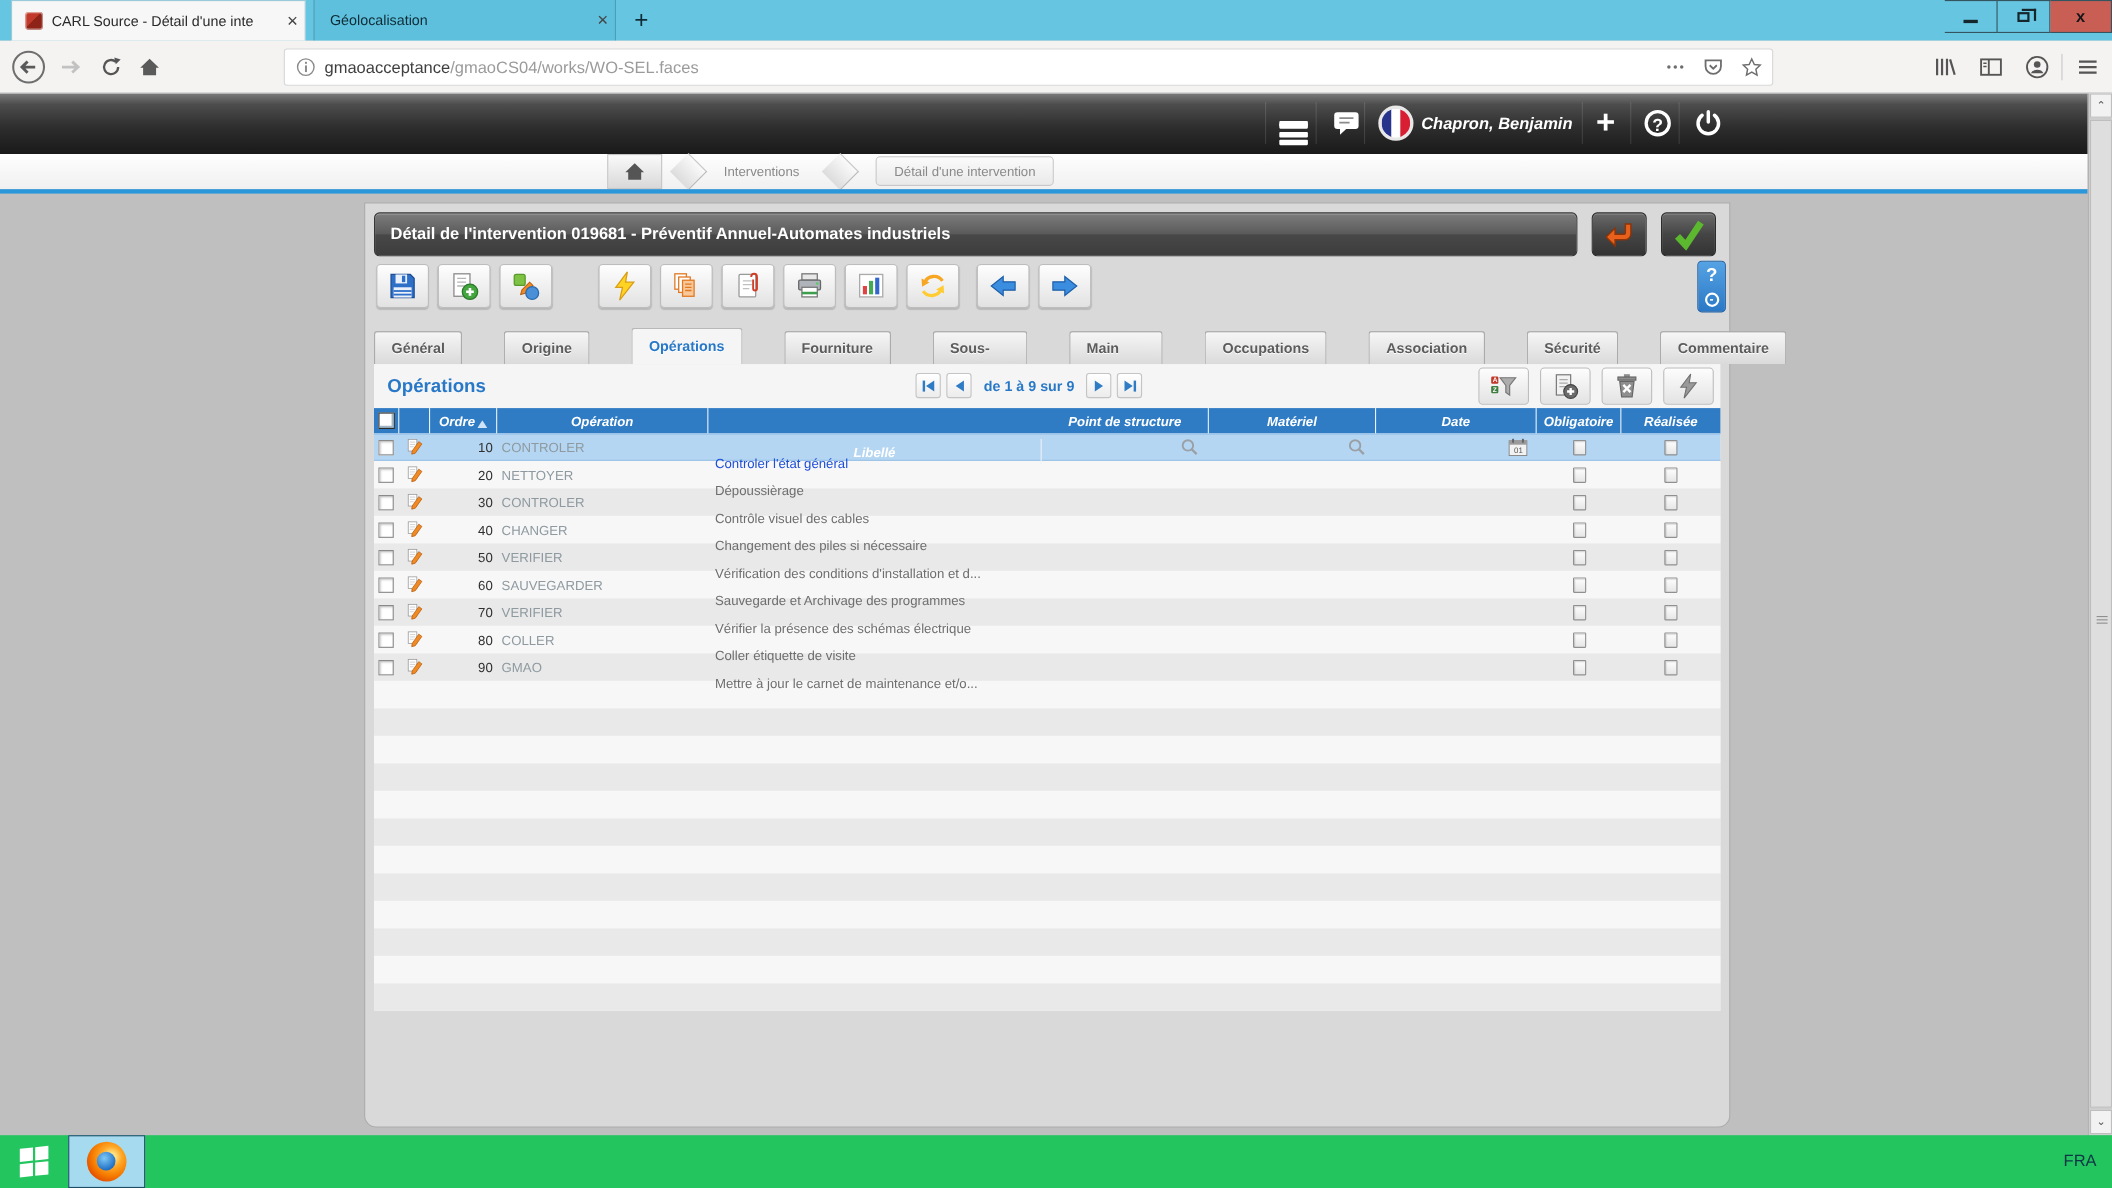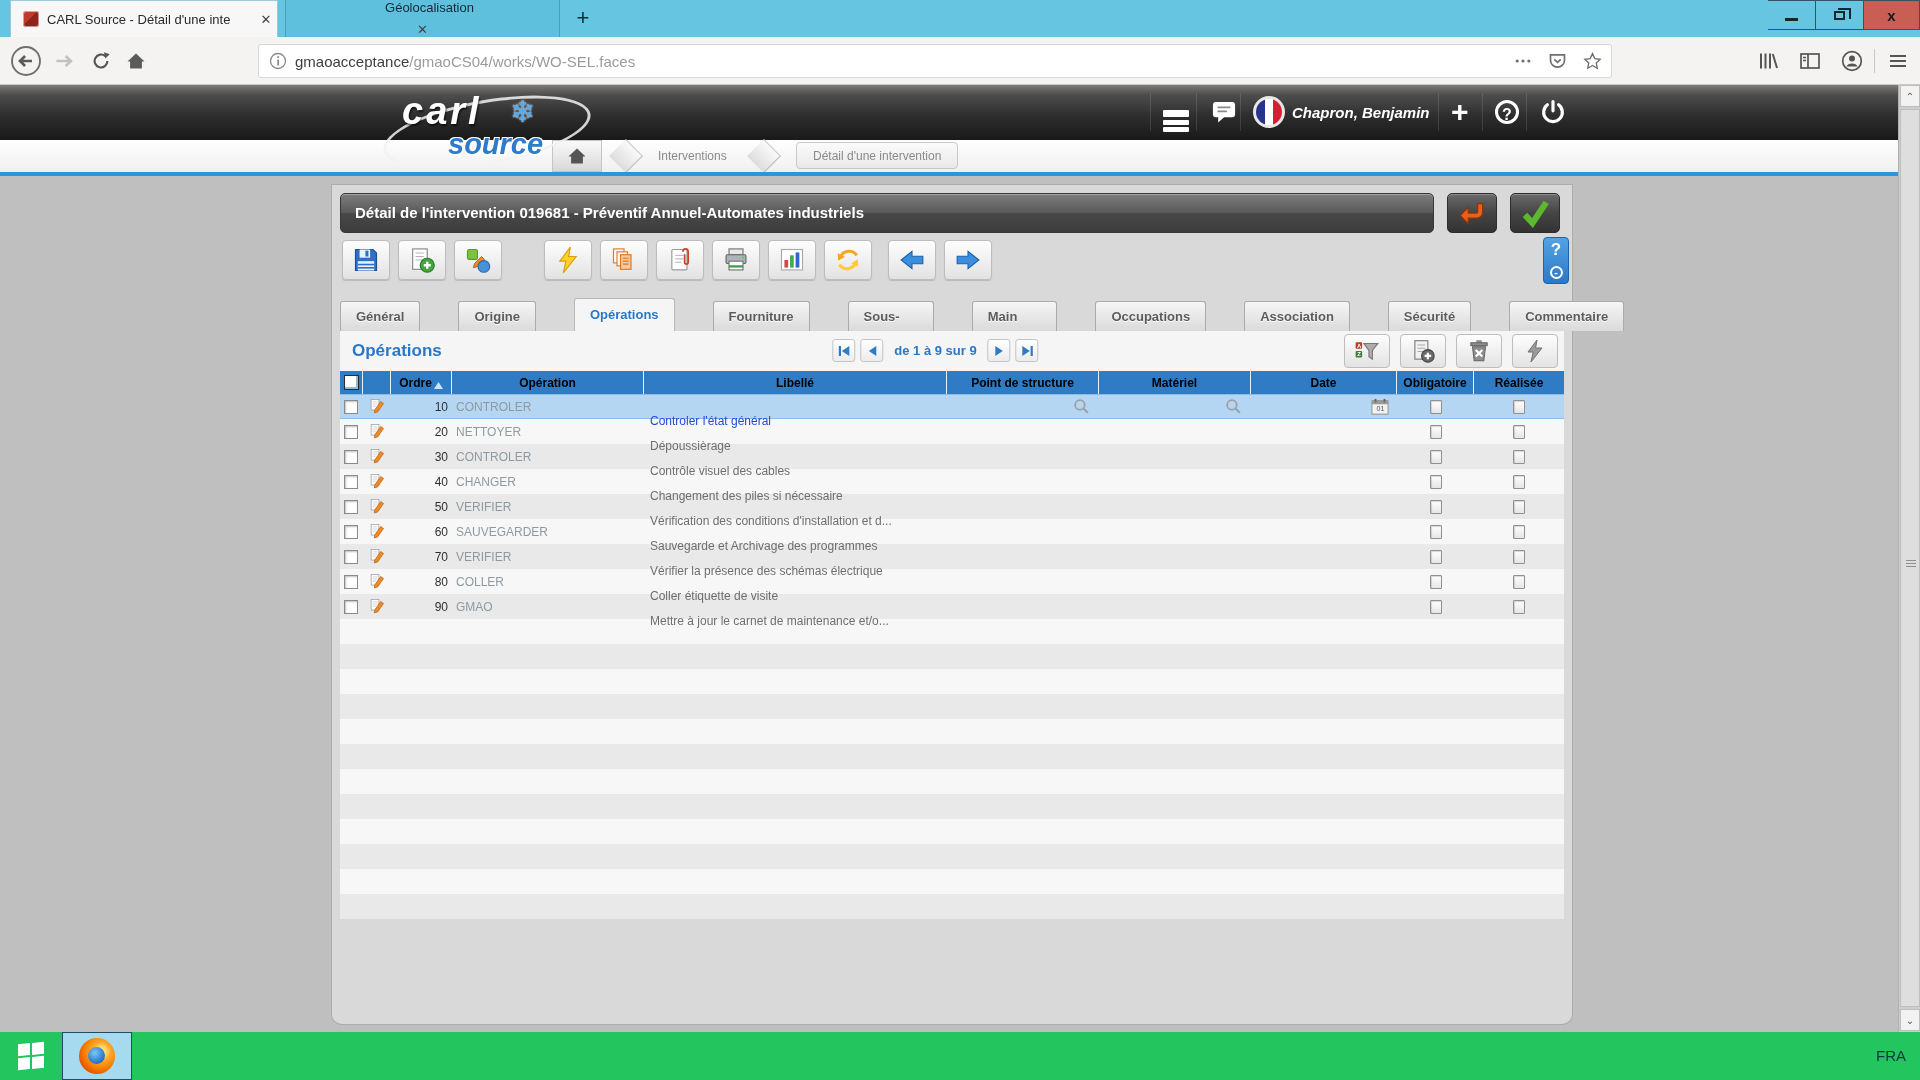--- a/index.html
+++ b/index.html
@@ -4,21 +4,21 @@
 <style>
   * { margin:0; padding:0; box-sizing:border-box; }
   html,body { width:1920px; height:1080px; }
   body { font-family:"Liberation Sans", sans-serif; overflow:hidden; }
   .screen { position:relative; width:1920px; height:1080px; background:#BFBFBF; overflow:hidden; }
 
   
   .tabstrip { position:absolute; left:0; top:0; width:1920px; height:37px; background:#66C5E0; }
   .tab { position:absolute; top:0; height:37px; display:flex; align-items:center; font-size:13px; }
   .tab.active { left:10px; width:268px; background:#F7F7F7; color:#2a2a2a; border:1px solid #9AC9DA; border-bottom:none; }
-  .tab.inactive { left:285px; width:275px; background:#5EC0DD; color:#0e2b36; border-left:1px solid rgba(0,0,0,.18); border-right:1px solid rgba(0,0,0,.18);flex-direction:column; }
+  .tab.inactive { left:285px; width:275px; background:#5EC0DD; color:#0e2b36; border-left:1px solid rgba(0,0,0,.18); border-right:1px solid rgba(0,0,0,.18); }
   .tab .fav { width:16px; height:16px; margin:0 8px 0 12px; border-radius:3px;
     background:linear-gradient(135deg,#c0392b 0 45%,#8e2417 45% 100%); box-shadow:inset 0 0 0 1px rgba(255,255,255,.5); }
   .tab .ttl { flex:1; overflow:hidden; white-space:nowrap; }
   .tab .tclose { width:22px; text-align:center; color:#444; font-size:13px; cursor:default; }
   .newtab { position:absolute; left:568px; top:4px; width:30px; height:29px; color:#0e2b36; font-size:22px; text-align:center; line-height:28px; }
   .winbtns { position:absolute; right:0; top:0; height:30px; display:flex; }
   .winbtn { width:48px; height:30px; border:1px solid #34545f; border-left:none; display:flex; align-items:center; justify-content:center; }
   .winbtn.close { background:#C95F54; width:56px; }
   .wb-min { width:13px; height:3px; background:#15262c; margin-top:8px; }
   .wb-rest { width:11px; height:9px; border:2px solid #15262c; position:relative; background:transparent; }
@@ -87,21 +87,21 @@
   
   .tabcontent { position:absolute; left:8px; top:146px; width:1224px; height:588px; background:#F5F5F5; }
   .secheader { position:relative; height:40px; }
   .sectitle { position:absolute; left:12px; top:0; line-height:40px; color:#2878C8; font-size:17px; font-weight:bold; }
   .pager { position:absolute; left:50%; top:8px; transform:translateX(-58%); display:flex; align-items:center; gap:5px; }
   .pgbtn { width:23px; height:23px; background:linear-gradient(#FFF,#ECECEC); border:1px solid #C4C4C4; border-radius:3px; display:flex; align-items:center; justify-content:center; }
   .pgtxt { color:#2878C8; font-size:13px; font-weight:bold; margin:0 6px; }
   .secactions { position:absolute; right:6px; top:3px; display:flex; gap:10px; }
   .sabtn { width:46px; height:34px; border-radius:4px; border:1px solid #BDBDBD; background:linear-gradient(#FDFDFD,#E3E3E3); display:flex; align-items:center; justify-content:center; }
 
-  .thead { display:flex; height:23px; background:#2F7CC5; color:#000000; font-size:12px; font-weight:bold; align-items:flex-end; }
+  .thead { display:flex; height:23px; background:#2F7CC5; color:#ffffff; font-size:12px; font-weight:bold; align-items:flex-start;font-style:italic; }
   .thead > div { height:23px; display:flex; align-items:center; justify-content:center; border-right:1px solid #EAF2FB; }
   .thead > div:last-child { border-right:none; }
   .c0{width:23px;} .c1{width:28px;} .c2{width:61px;} .c3{width:192px;} .c4{width:303px;margin-top:28px;} .c5{width:152px;} .c6{width:152px;} .c7{width:146px;} .c8{width:77px;} .c9{width:90px;}
   .selall { width:15px; height:15px; background:#FFF; border:1px solid #2b2b2b; box-shadow:inset -2px -2px 0 #9FB6C6; }
 
   .tbody .trow { display:flex; height:25px; align-items:center; font-size:12px; }
   .tbody .trow:nth-child(even) { background:#F7F7F7; }
   .tbody .trow:nth-child(odd)  { background:#E9E9E9; }
   .tbody .trow.sel { background:#B5D6F2; border-top:1px solid #8FBCE4; border-bottom:1px solid #8FBCE4; }
   .trow > div { height:100%; display:flex; align-items:center; overflow:hidden; }
@@ -248,26 +248,20 @@
           <span class="hhelp">?</span>
         </div>
       <div class="hicon" style="left:1526px">
         <svg width="28" height="28" viewBox="0 0 24 24">
             <path d="M12 3 v8" stroke="#FFF" stroke-width="2.7" stroke-linecap="round"></path>
             <path d="M7.2 5.8 a8 8 0 1 0 9.6 0" stroke="#FFF" stroke-width="2.7" fill="none" stroke-linecap="round"></path>
           </svg>
       </div>
     </div>
 
-    <div class="logo">
-      <span class="swoosh"></span>
-      <span class="carl">carl</span>
-      <span class="flake">❄</span>
-      <span class="source">source</span>
-    </div>
 
     <div class="crumbbar">
       <div class="homebtn">
         <svg width="24" height="24" viewBox="0 0 24 24">
             <path d="M3.5 12.5 L12 4.5 l8.5 8 h-2.6 v7 h-11.8 v-7 z" fill="#555"></path>
           </svg>
       </div>
       <span class="crumbsep" style="left:614px"></span>
       <span class="crumbtxt" style="left:658px">Interventions</span>
       <span class="crumbsep" style="left:752px"></span>

